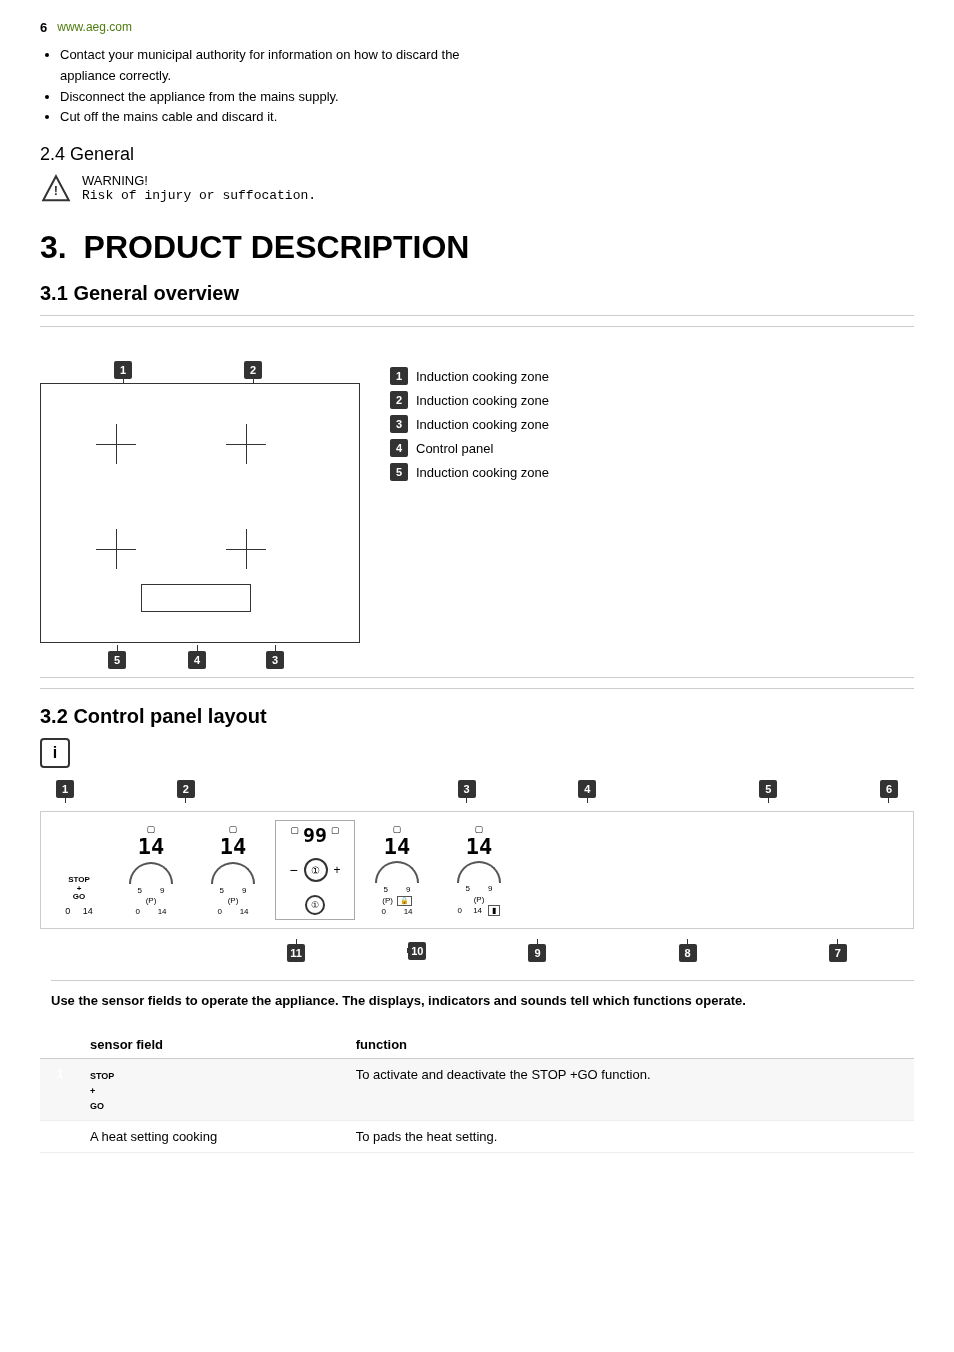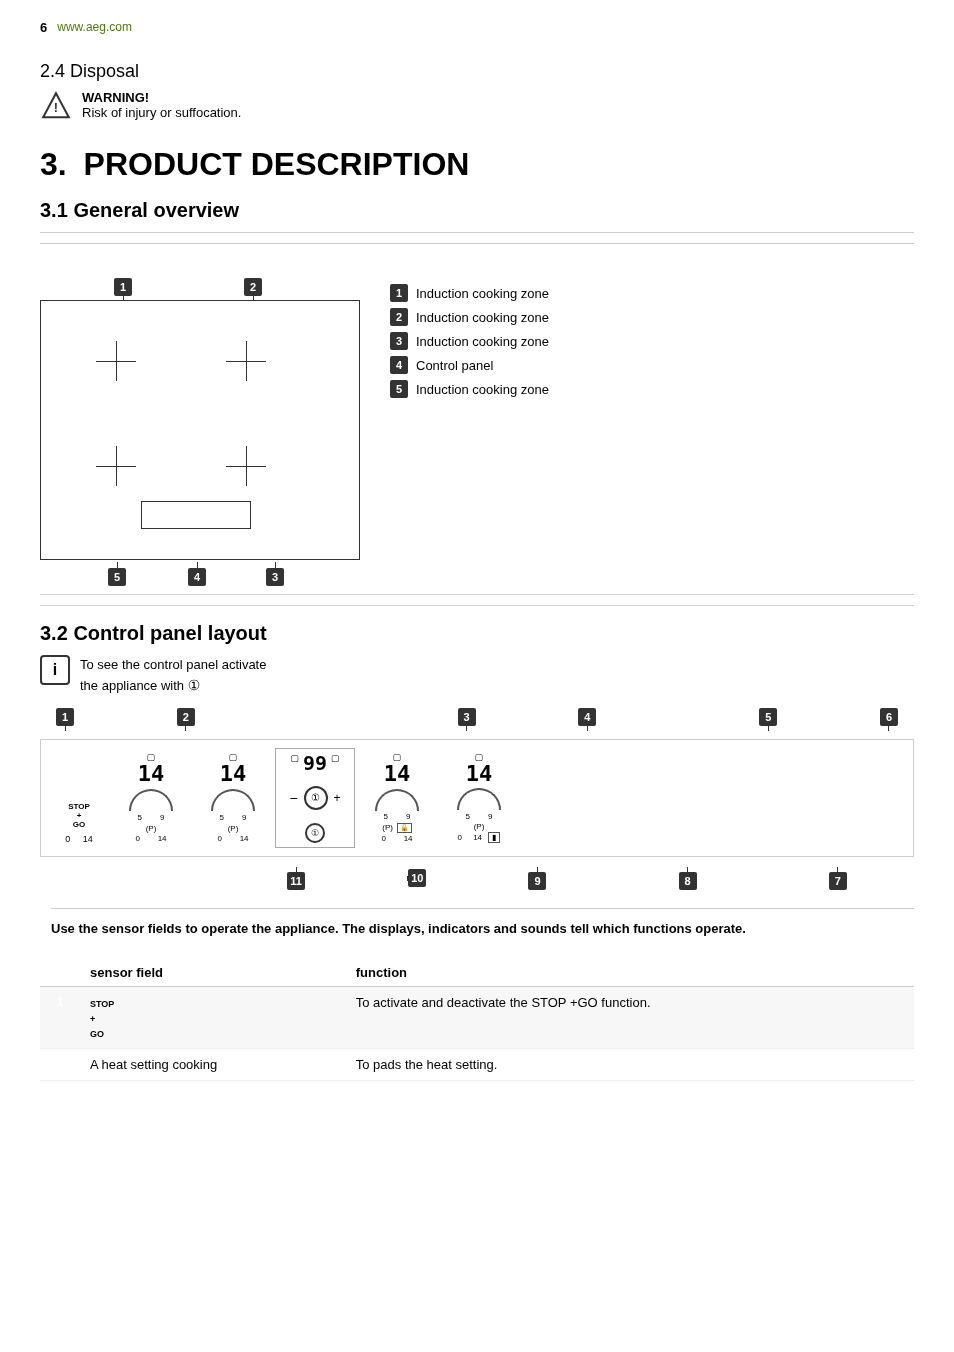--- a/index.html
+++ b/index.html
@@ -52,23 +52,24 @@
       gap: 10px;
       margin: 8px 0;
     }
     .warning-icon {
       width: 32px;
       height: 32px;
       flex-shrink: 0;
     }
     .warning-text {
       font-size: 13px;
+      font-family: Liberation Mono, monospace;
     }
     .warning-title {
-      font-weight: bold;
+      font-weight: normal;
       font-size: 13px;
     }
     .main-section-heading {
       font-size: 32px;
       font-weight: bold;
       margin: 24px 0 16px 0;
     }
     .main-section-heading span {
       font-size: 32px;
       font-weight: bold;
@@ -259,25 +260,32 @@
   </style>
 </head>
 <body>
 
 <div class="page-header">
   <span class="page-number">6</span>
   <span class="website">www.aeg.com</span>
 </div>
 
 <div class="two-col">
+  <div>
+    <ul class="bullet-list">
+      <li>Contact your municipal authority for information on how to discard the appliance correctly.</li>
+      <li>Disconnect the appliance from the mains supply.</li>
+      <li>Cut off the mains cable and discard it.</li>
+    </ul>
+  </div>
 </div>
 
 <div class="section-heading-2">
   <span>2.4</span>
-  <span>Disposal</span>
+  <span>General</span>
 </div>
 <div class="warning-block">
   <svg class="warning-icon" viewBox="0 0 40 40" xmlns="http://www.w3.org/2000/svg">
     <path d="M20 4 L36 34 H4 Z" fill="none" stroke="#333" stroke-width="2.5"></path>
     <text x="20" y="28" text-anchor="middle" font-size="16" font-weight="bold" fill="#333">!</text>
   </svg>
   <div>
     <div class="warning-title">WARNING!</div>
     <div class="warning-text">Risk of injury or suffocation.</div>
   </div>
@@ -360,24 +368,20 @@
 </div>
 
 <hr class="divider">
 
 <div class="sub-section-heading">
   <span class="num">3.2</span>&nbsp;<span>Control panel layout</span>
 </div>
 
 <div class="info-box">
   <div class="info-icon">i</div>
-  <div class="info-text">
-    <span>To see the control panel activate</span><br>
-    <span>the appliance with</span>&nbsp;<span style="font-size:14px;">①</span>
-  </div>
 </div>
 
 <div style="position:relative;">
 
   <div style="display:flex; justify-content:space-between; padding:0 16px; margin-bottom:2px; position:relative;">
     <div style="display:flex;flex-direction:column;align-items:center;">
       <span class="number-badge">1</span>
       <div style="width:1px;height:5px;background:#333;"></div>
     </div>
     <div style="display:flex;flex-direction:column;align-items:center;">

